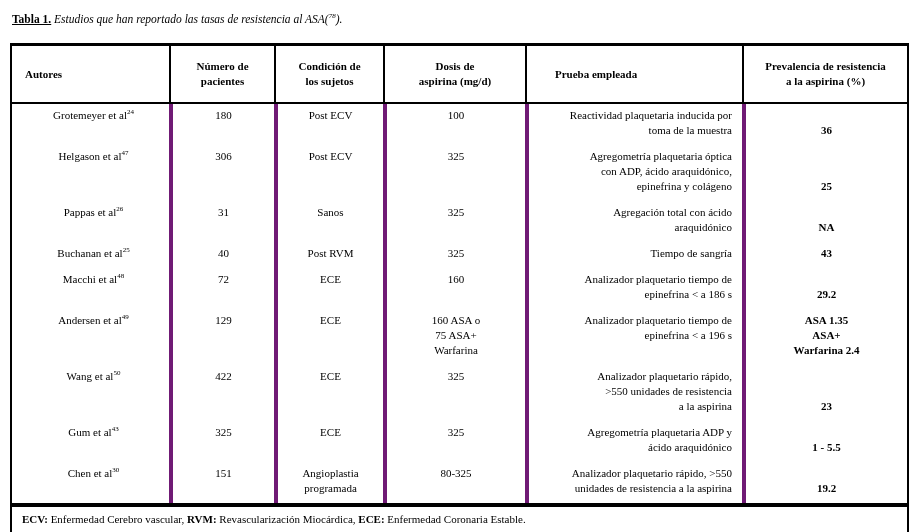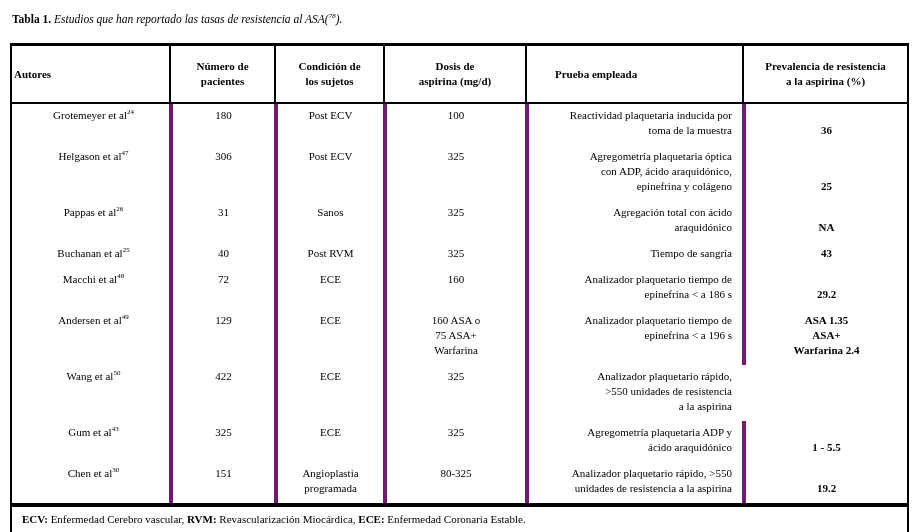--- a/index.html
+++ b/index.html
@@ -5,21 +5,21 @@
   html,body { margin:0; padding:0; background:#ffffff; }
   body {
     width:917px; height:532px;
     font-family:"Liberation Serif", "DejaVu Serif", serif;
     color:#000;
     overflow:hidden;
   }
   .page { padding:8px 8px 0 10px; }
 
   .caption { font-size:11.5px; line-height:15px; margin:4px 0 16px 2px; }
-  .caption .cap-label { font-weight:bold; font-style:normal; }
+  .caption .cap-label { font-weight:bold; font-style:normal;text-decoration:underline; }
   .caption .cap-text { font-style:italic; }
   sup { font-size:7px; line-height:0; }
 
   .table {
     width:899px; box-sizing:border-box;
     border:2px solid #000; border-top-width:3px;
     background:#fff;
   }
   .thead, .tr {
     display:grid;
@@ -27,21 +27,21 @@
   }
   .thead { border-bottom:2px solid #000; }
   .th {
     box-sizing:border-box;
     border-left:2px solid #000;
     font-weight:bold; font-size:11px; line-height:15px;
     padding:13px 4px;
     display:flex; align-items:center; justify-content:center;
     text-align:center; white-space:pre-line;
   }
-  .th:first-child { border-left:none; justify-content:flex-start; text-align:left; padding-left:2px; }
+  .th:first-child { border-left:none; justify-content:flex-start; text-align:left; padding-left:13px; }
   .th.th-test { justify-content:flex-start; text-align:left; padding-left:28px; }
 
   .td {
     box-sizing:border-box;
     border-left:4px solid #701a75;
     font-size:11px; line-height:15px;
     padding:4px 4px 7px;
     text-align:center; white-space:pre-line;
   }
   .td:first-child { border-left:none; text-align:center; padding-left:10px; }
@@ -146,20 +146,21 @@
   </div>
 
   <div class="tr">
     <div class="td col-author"><span>Wang et al</span><sup>50</sup></div>
     <div class="td">422</div>
     <div class="td">ECE</div>
     <div class="td">325</div>
     <div class="td col-test">Analizador plaquetario rápido,
 &gt;550 unidades de resistencia
 a la aspirina</div>
+    <div class="td col-prev">23</div>
   </div>
 
   <div class="tr">
     <div class="td col-author"><span>Gum et al</span><sup>43</sup></div>
     <div class="td">325</div>
     <div class="td">ECE</div>
     <div class="td">325</div>
     <div class="td col-test">Agregometría plaquetaria ADP y
 ácido araquidónico</div>
     <div class="td col-prev">1 - 5.5</div>

